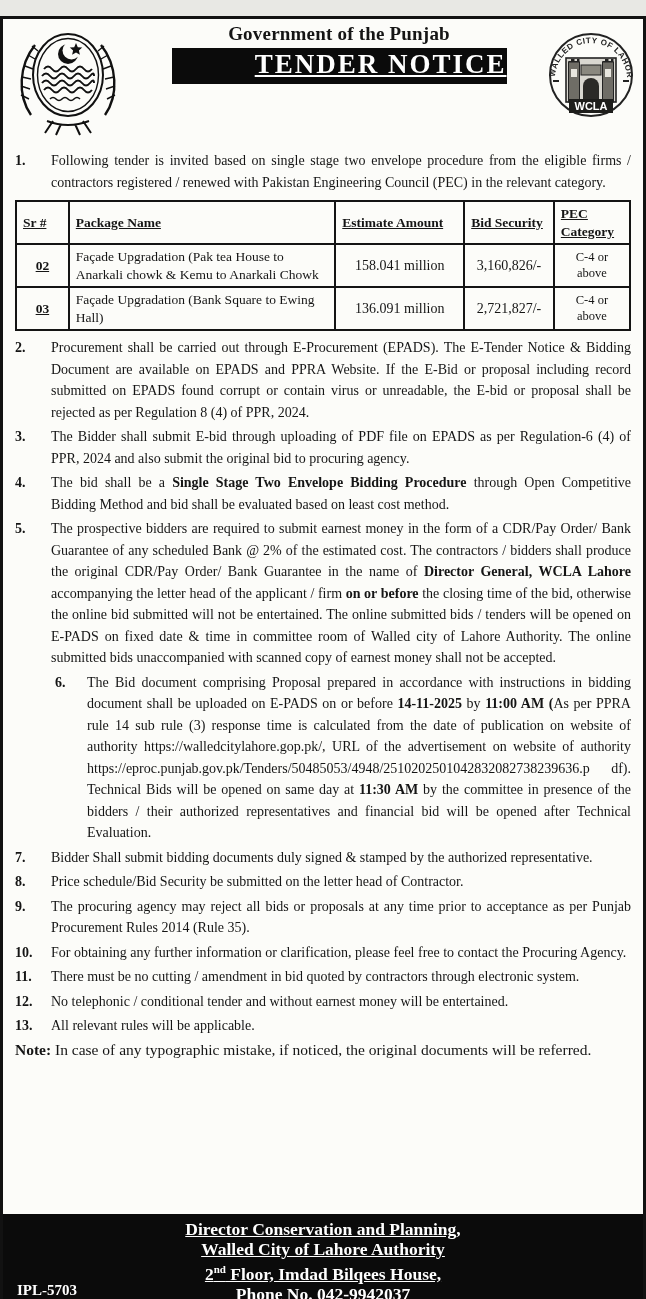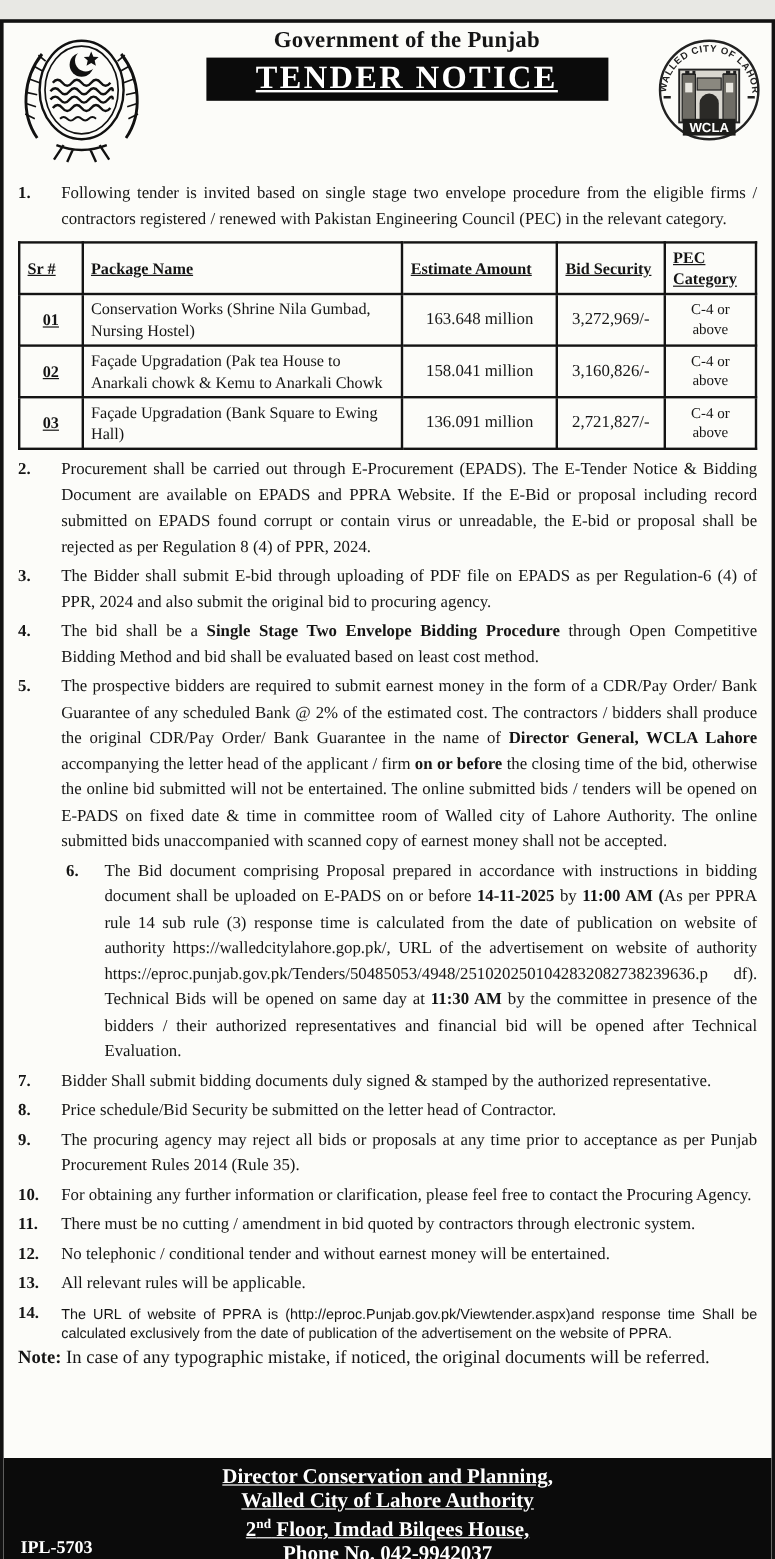--- a/index.html
+++ b/index.html
@@ -10,21 +10,21 @@
     font-family:"Liberation Serif", serif; color:#151515;
   }
   
   .header { display:flex; padding:4px 6px 0 6px; }
   .logo-left { flex:0 0 122px; padding-top:6px; }
   .header-center { flex:1; padding:0 4px; }
   .logo-right { flex:0 0 90px; padding-top:2px; }
   .gov-title { text-align:center; font-weight:bold; font-size:19px; letter-spacing:.2px; }
   .notice-box {
     margin:3px auto 4px auto; width:335px; background:#0b0b0b; color:#fff;
-    text-align:center; font-size:27px; font-weight:bold; letter-spacing:2px;
+    text-align:right; font-size:27px; font-weight:bold; letter-spacing:2px;
     padding:1px 0 4px 0;
   }
   .notice-box span { text-decoration:underline; }
   .project-title {
     font-weight:bold; font-size:14.5px; line-height:1.45; text-align:justify;
     text-decoration:underline; word-spacing:3px;
   }
   
   .content { padding:6px 12px 0 12px; font-size:14px; line-height:21.5px; }
   .item { display:flex; margin-top:3px; }
@@ -137,27 +137,20 @@
         <tr>
           <th><span>Sr #</span></th>
           <th><span>Package Name</span></th>
           <th><span>Estimate Amount</span></th>
           <th><span>Bid Security</span></th>
           <th><span>PEC Category</span></th>
         </tr>
       </thead>
       <tbody>
         <tr>
-          <td class="sr">01</td>
-          <td>Conservation Works (Shrine Nila Gumbad, Nursing Hostel)</td>
-          <td class="est">163.648 million</td>
-          <td class="sec">3,272,969/-</td>
-          <td class="pec">C-4 or above</td>
-        </tr>
-        <tr>
           <td class="sr">02</td>
           <td>Façade Upgradation (Pak tea House to Anarkali chowk &amp; Kemu to Anarkali Chowk</td>
           <td class="est">158.041 million</td>
           <td class="sec">3,160,826/-</td>
           <td class="pec">C-4 or above</td>
         </tr>
         <tr>
           <td class="sr">03</td>
           <td>Façade Upgradation (Bank Square to Ewing Hall)</td>
           <td class="est">136.091 million</td>
@@ -208,24 +201,20 @@
       <div class="txt"><span>There must be no cutting / amendment in bid quoted by contractors through electronic system.</span></div>
     </div>
     <div class="item">
       <div class="num">12.</div>
       <div class="txt"><span>No telephonic / conditional tender and without earnest money will be entertained.</span></div>
     </div>
     <div class="item">
       <div class="num">13.</div>
       <div class="txt"><span>All relevant rules will be applicable.</span></div>
     </div>
-    <div class="item small">
-      <div class="num">14.</div>
-      <div class="txt"><span>The URL of website of PPRA is (http://eproc.Punjab.gov.pk/Viewtender.aspx)and response time Shall be calculated exclusively from the date of publication of the advertisement on the website of PPRA.</span></div>
-    </div>
 
     <div class="note-line"><span class="b">Note:</span><span> In case of any typographic mistake, if noticed, the original documents will be referred.</span></div>
   </div>
 
   <div class="footer">
     <div>Director Conservation and Planning,</div>
     <div>Walled City of Lahore Authority</div>
     <div><span>2</span><sup>nd</sup><span> Floor, Imdad Bilqees House,</span></div>
     <div>Phone No. 042-9942037</div>
     <div class="ipl">IPL-5703</div>

